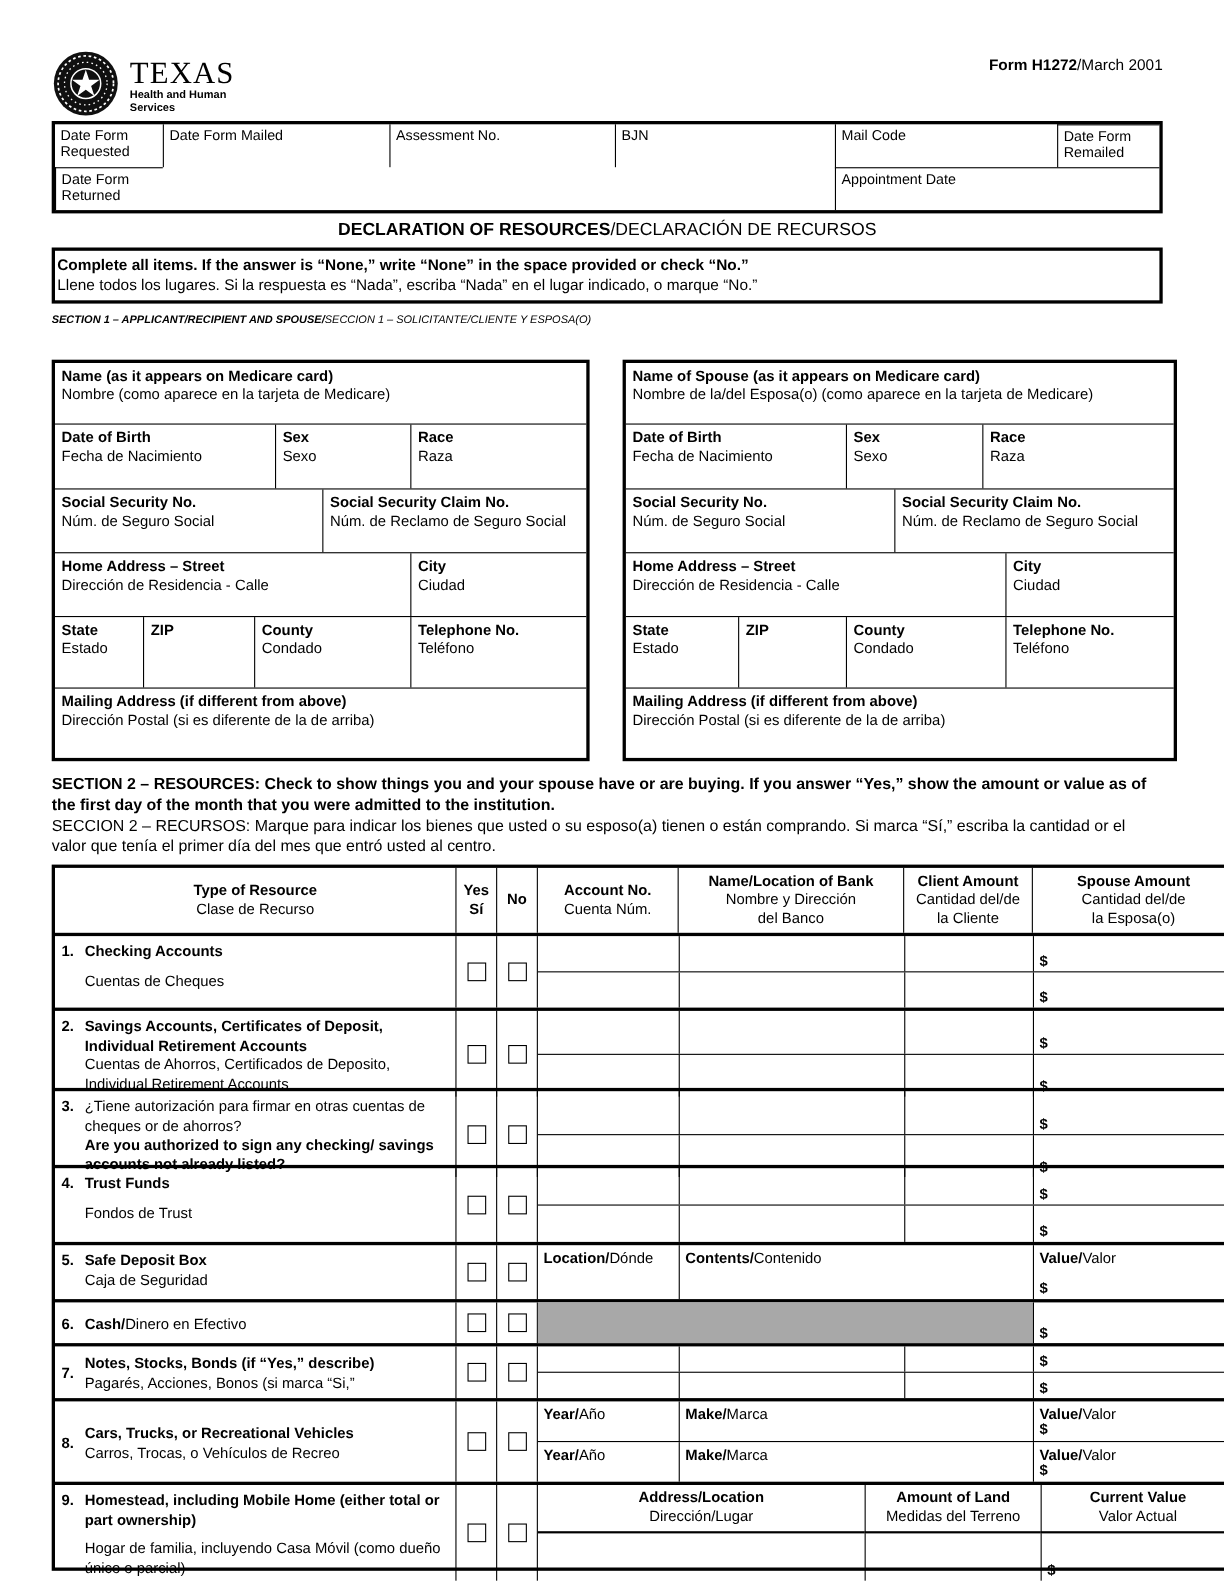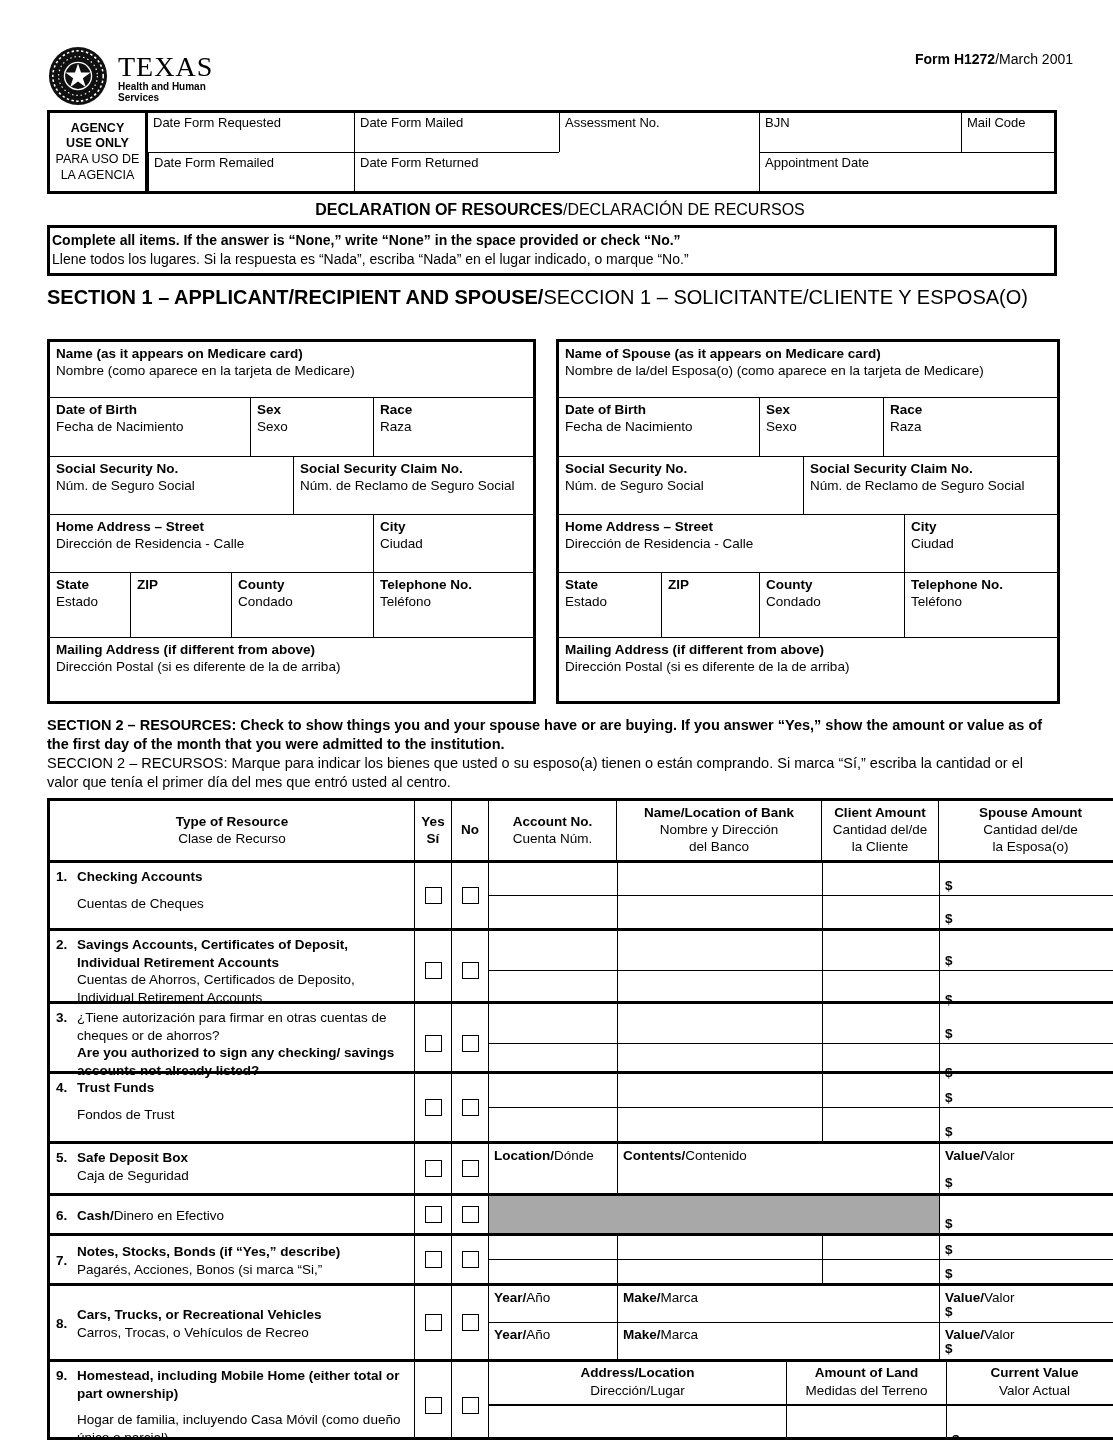--- a/index.html
+++ b/index.html
@@ -1,18 +1,18 @@
 <!DOCTYPE html>
 <html><head>
 <meta charset="utf-8">
 <style>
   * { margin:0; padding:0; box-sizing:border-box; }
   html,body { background:#fff; }
   body { font-family:"Liberation Sans","DejaVu Sans",sans-serif; color:#000; }
-  .page { width:1113px; height:1440px; background:#fff; padding:45px 40px 0 47px; position:relative; overflow:hidden; }
+  .page { width:1113px; height:1440px; background:#fff; padding:45px 56px 0 47px; position:relative; overflow:hidden; }
   .b { font-weight:bold; }
   .blk { display:block; }
 
   
   .tophdr { display:flex; justify-content:space-between; align-items:flex-start; height:65px; }
   .logo { display:flex; align-items:center; gap:9px; }
   .logo-text .org { font-family:"Liberation Serif","DejaVu Serif",serif; font-size:28px; letter-spacing:1px; line-height:1; }
   .logo-text .dept { font-size:10px; font-weight:bold; line-height:1.15; }
   .formno { font-size:14px; padding-top:6px; }
 
@@ -20,24 +20,24 @@
   .agency { border:3px solid #000; display:grid; grid-template-columns:98px 206px 205px 200px 202px 1fr; grid-template-rows:39px 39px; width:1010px; }
   .agency .lbl { grid-row:1/3; border-right:3px solid #000; text-align:center; font-size:12.5px; display:flex; flex-direction:column; justify-content:center; line-height:1.25; }
   .agency .cell { font-size:13px; padding:2px 5px; border-left:1.5px solid #000; }
   .agency .cell.nl { border-left:none; }
   .agency .r2 { border-top:1.5px solid #000; }
   .agency .span2 { grid-column:5/7; }
 
   
   .doc-title { text-align:center; font-size:16px; margin:7px 0 6px 0; }
   .instr { border:3px solid #000; width:1010px; text-align:left; font-size:14px; padding:3px 2px 4px 2px; line-height:1.35; }
-  .sec-head { font-size:20px; margin:10px 0 5px 0; }
+  .sec-head { font-size:10px; margin:10px 0 5px 0;font-style:italic; }
 
   
-  .s1 { display:grid; grid-template-columns:489px 504px; gap:20px; width:938px;margin-top:30px; }
+  .s1 { display:grid; grid-template-columns:489px 504px; gap:30px; width:938px;margin-top:30px; }
   .s1-box { border:3px solid #000; display:grid; grid-template-rows:55px 59px 58px 58px 65px 1fr; height:365px; }
   .s1 .row { display:grid; }
   .s1 .row + .row { border-top:1.5px solid #000; }
   .s1 .c { padding:3px 6px; font-size:13.5px; line-height:1.3; }
   .s1 .c + .c { border-left:1.5px solid #000; }
   .L .r2 { grid-template-columns:200px 123px 1fr; }
   .L .r3 { grid-template-columns:243px 1fr; }
   .L .r4 { grid-template-columns:323px 1fr; }
   .L .r5 { grid-template-columns:80px 101px 142px 1fr; }
   .R .r2 { grid-template-columns:200px 124px 1fr; }
@@ -99,26 +99,20 @@
         <span class="dept blk">Health and Human</span>
         <span class="dept blk">Services</span>
       </span>
     </div>
     <div class="formno">
       <span class="b">Form H1272</span><span>/March 2001</span>
     </div>
   </div>
 
   <div class="agency">
-    <div class="lbl">
-      <span class="b">AGENCY</span>
-      <span class="b">USE ONLY</span>
-      <span>PARA USO DE</span>
-      <span>LA AGENCIA</span>
-    </div>
     <div class="cell nl">Date Form Requested</div>
     <div class="cell">Date Form Mailed</div>
     <div class="cell">Assessment No.</div>
     <div class="cell">BJN</div>
     <div class="cell">Mail Code</div>
     <div class="cell r2">Date Form Remailed</div>
     <div class="cell r2">Date Form Returned</div>
     <div class="cell r2 span2">Appointment Date</div>
   </div>
 

